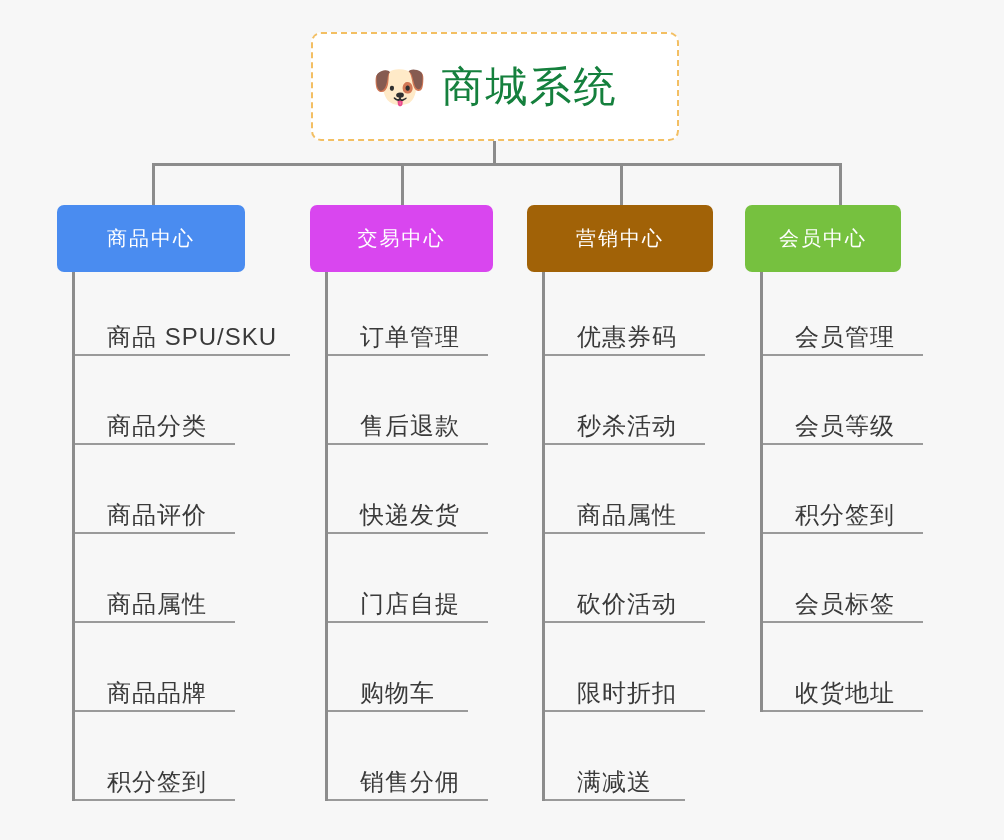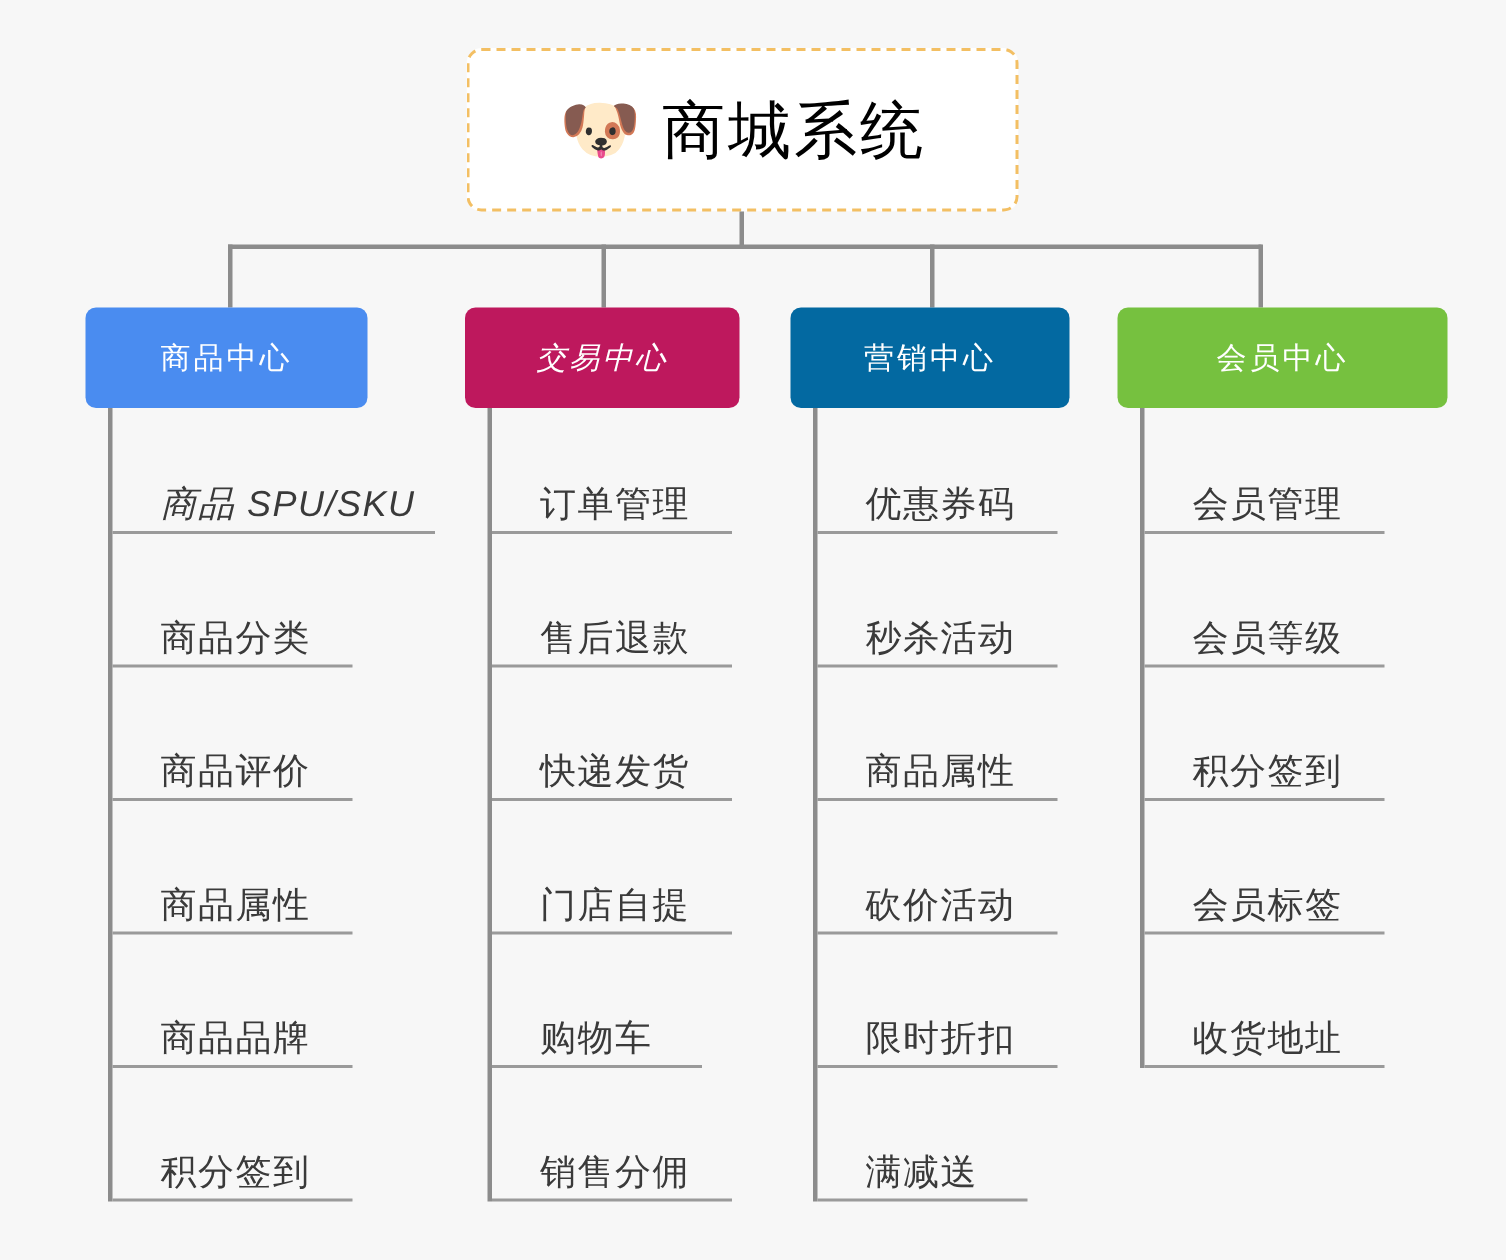--- a/index.html
+++ b/index.html
@@ -95,21 +95,21 @@
     align-items: center;
     justify-content: center;
     color: #ffffff;
     font-size: 20px;
     letter-spacing: 2px;
     box-sizing: border-box;
   }
   .col-1 .cat-box { width: 188px; }
   .col-2 .cat-box { width: 183px; }
   .col-3 .cat-box { width: 186px; }
-  .col-4 .cat-box { width: 220px; }
+  .col-4 .cat-box { width: 156px; }
 
   
   .leaf-tree {
     position: relative;
     margin-left: 15px;
     padding-left: 0;
     border-left: 3px solid #8c8c8c;
   }
   .leaf-item {
     position: relative;
@@ -124,33 +124,33 @@
   .leaf-label {
     font-size: 24px;
     color: #3a3a3a;
     line-height: 1.1;
     white-space: nowrap;
     letter-spacing: 1px;
   }
   
   .leaf-item.w-sm  { width: 140px; }
   .leaf-item.w-md  { width: 160px; }
-  .leaf-item.w-xl  { width: 215px; font-style: italic; }
+  .leaf-item.w-xl  { width: 215px; }
 
   
   .leaf-item:first-child { height: 84px; }
 </style>
 </head>
 <body style="background: rgb(247, 247, 247);">
 
 <div id="mindmap">
 
   <div class="root-node" style="border-color: rgb(243, 191, 99); background: rgb(255, 255, 255);">
     <span class="root-emoji">🐶</span>
-    <span class="root-title" style="color: #000000;">商城系统</span>
+    <span class="root-title" style="color: #15803d;">商城系统</span>
   </div>
 
   <div class="conn conn-v-root" style="background: rgb(140, 140, 140);"></div>
   <div class="conn conn-bus" style="background: rgb(140, 140, 140);"></div>
   <div class="conn conn-drop drop-1" style="background: rgb(140, 140, 140);"></div>
   <div class="conn conn-drop drop-2" style="background: rgb(140, 140, 140);"></div>
   <div class="conn conn-drop drop-3" style="background: rgb(140, 140, 140);"></div>
   <div class="conn conn-drop drop-4" style="background: rgb(140, 140, 140);"></div>
 
   <div class="column col-1">
@@ -173,21 +173,21 @@
       <div class="leaf-item w-md">
         <span class="leaf-label">商品品牌</span>
       </div>
       <div class="leaf-item w-md">
         <span class="leaf-label">积分签到</span>
       </div>
     </div>
   </div>
 
   <div class="column col-2">
-    <div class="cat-box" style="background: #be185d; font-style: italic;">
+    <div class="cat-box" style="background: #d946ef;">
       <span>交易中心</span>
     </div>
     <div class="leaf-tree">
       <div class="leaf-item w-md">
         <span class="leaf-label">订单管理</span>
       </div>
       <div class="leaf-item w-md">
         <span class="leaf-label">售后退款</span>
       </div>
       <div class="leaf-item w-md">
@@ -199,21 +199,21 @@
       <div class="leaf-item w-sm">
         <span class="leaf-label">购物车</span>
       </div>
       <div class="leaf-item w-md">
         <span class="leaf-label">销售分佣</span>
       </div>
     </div>
   </div>
 
   <div class="column col-3">
-    <div class="cat-box" style="background: #0369a1;">
+    <div class="cat-box" style="background: #a16207;">
       <span>营销中心</span>
     </div>
     <div class="leaf-tree">
       <div class="leaf-item w-md">
         <span class="leaf-label">优惠券码</span>
       </div>
       <div class="leaf-item w-md">
         <span class="leaf-label">秒杀活动</span>
       </div>
       <div class="leaf-item w-md">

